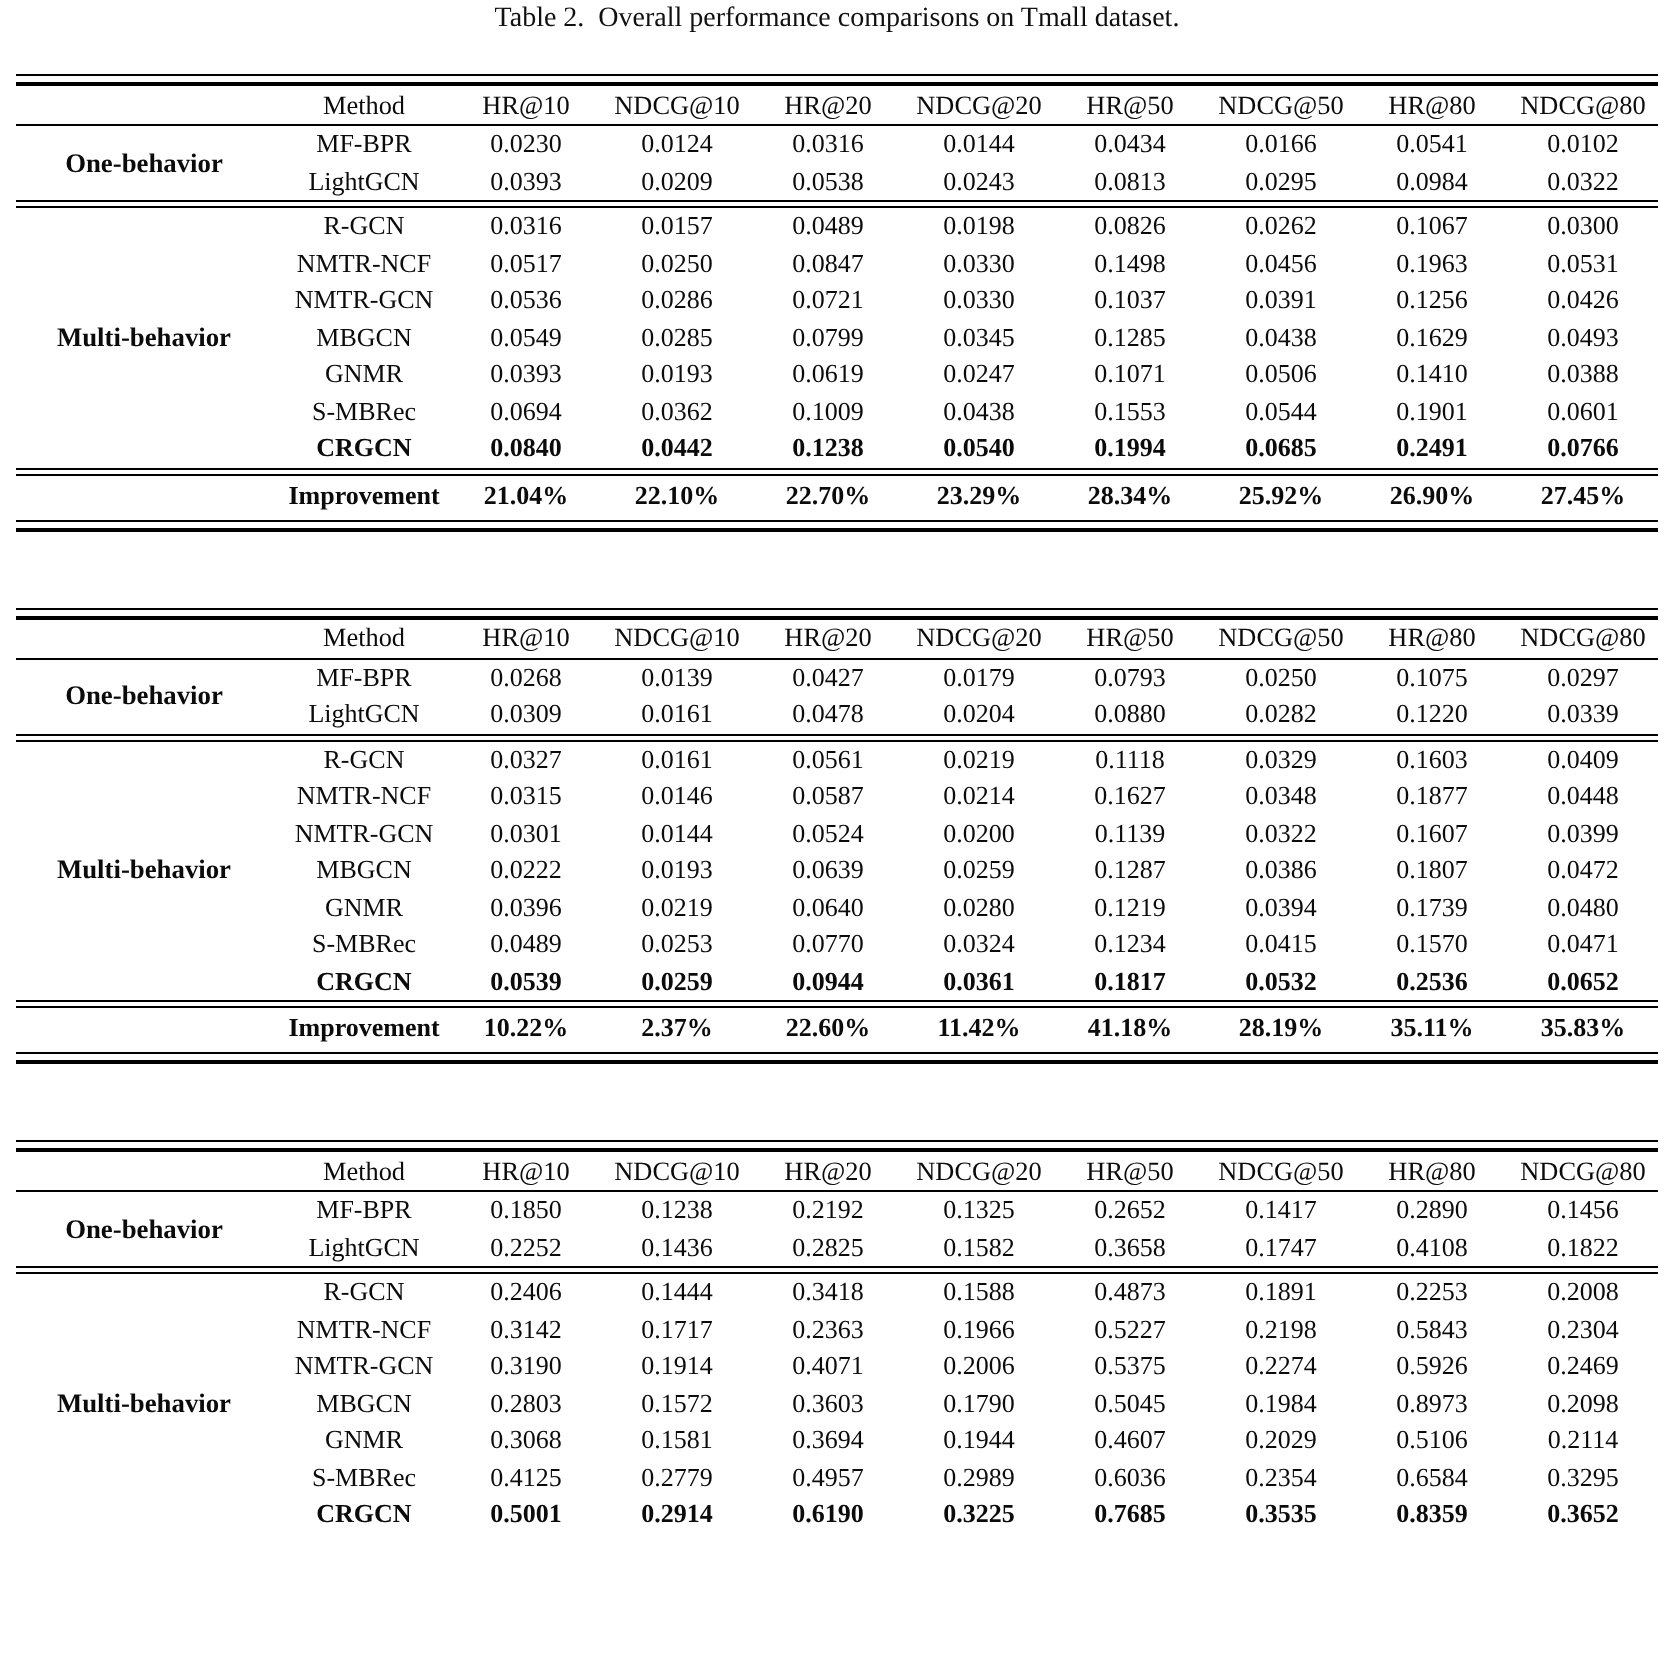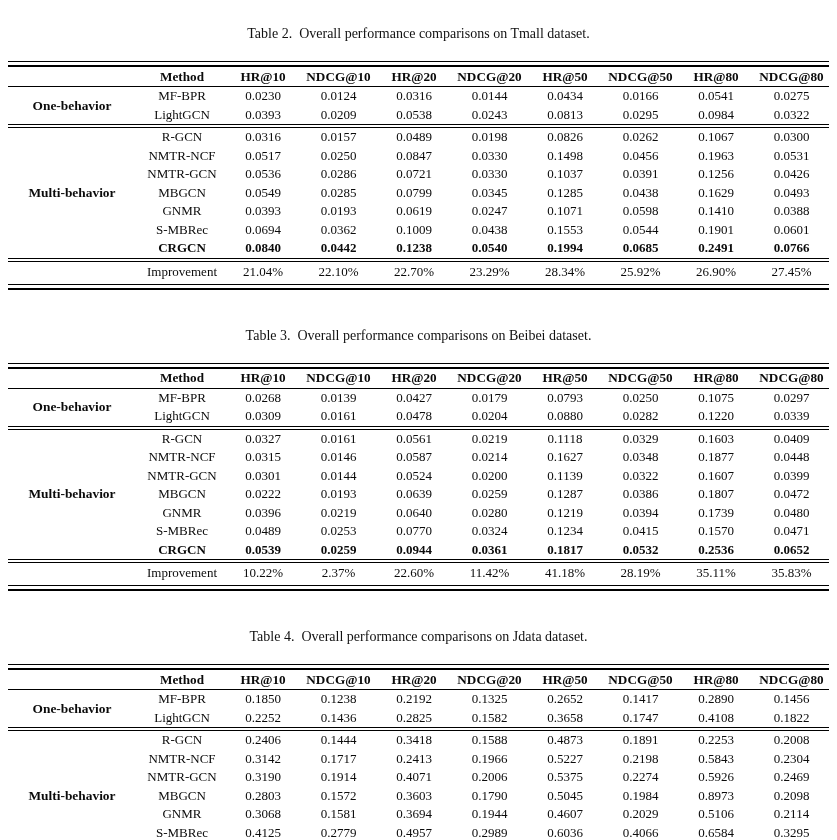--- a/index.html
+++ b/index.html
@@ -3,35 +3,35 @@
 <meta charset="utf-8">
 <style>
   html,body{margin:0;padding:0;background:#ffffff;}
   body{
     width:837px;height:840px;overflow:hidden;
     font-family:"Liberation Serif","DejaVu Serif",serif;
     color:#0b0b0b;
     -webkit-font-smoothing:antialiased;
   }
   .page{width:837px;height:840px;background:#fff;}
-  .tbl-block{margin:0 8px;padding-top:26px;}
+  .tbl-block{margin:0 8px;padding-top:2px;}
   .tbl-block + .tbl-block{padding-top:0;margin-top:38px;}
   .tbl-title{
     text-align:center;font-size:14px;line-height:16px;
     white-space:pre;margin-bottom:19px;color:#111;
   }
   .tbl{width:821px;}
   .rl{border-top:1px solid #000;height:0;}
   .rl.h{border-top-width:2px;}
   .g2{margin-top:3px;}
   .g1{margin-top:2px;}
   .trow{display:flex;align-items:center;height:18.5px;font-size:13px;line-height:18px;}
-  .trow.header{font-weight:bold;height:19px;font-size:13.2px;}
+  .trow.header{font-weight:normal;height:19px;font-size:13.2px;}
   .trow.bold{font-weight:bold;}
-  .trow.improvement{height:20px;}
+  .trow.improvement{height:20px;font-weight:bold;}
   .c-group{width:128px;flex:none;text-align:center;}
   .c-method{width:92px;flex:none;text-align:center;}
   .c-hr{width:70px;flex:none;text-align:center;}
   .c-ndcg{width:81px;flex:none;text-align:center;}
   .group{display:flex;align-items:stretch;}
   .g-label{
     width:128px;flex:none;display:flex;align-items:center;justify-content:center;
     font-weight:bold;font-size:13.4px;
   }
   .g-rows{flex:1;}
@@ -66,21 +66,21 @@
               <div class="g-rows">
                 <div class="trow">
                   <div class="c-method">MF-BPR</div>
                   <div class="c-hr">0.0230</div>
                   <div class="c-ndcg">0.0124</div>
                   <div class="c-hr">0.0316</div>
                   <div class="c-ndcg">0.0144</div>
                   <div class="c-hr">0.0434</div>
                   <div class="c-ndcg">0.0166</div>
                   <div class="c-hr">0.0541</div>
-                  <div class="c-ndcg">0.0275</div>
+                  <div class="c-ndcg">0.0102</div>
                 </div>
                 <div class="trow">
                   <div class="c-method">LightGCN</div>
                   <div class="c-hr">0.0393</div>
                   <div class="c-ndcg">0.0209</div>
                   <div class="c-hr">0.0538</div>
                   <div class="c-ndcg">0.0243</div>
                   <div class="c-hr">0.0813</div>
                   <div class="c-ndcg">0.0295</div>
                   <div class="c-hr">0.0984</div>
@@ -137,21 +137,21 @@
                   <div class="c-hr">0.1629</div>
                   <div class="c-ndcg">0.0493</div>
                 </div>
                 <div class="trow">
                   <div class="c-method">GNMR</div>
                   <div class="c-hr">0.0393</div>
                   <div class="c-ndcg">0.0193</div>
                   <div class="c-hr">0.0619</div>
                   <div class="c-ndcg">0.0247</div>
                   <div class="c-hr">0.1071</div>
-                  <div class="c-ndcg">0.0598</div>
+                  <div class="c-ndcg">0.0506</div>
                   <div class="c-hr">0.1410</div>
                   <div class="c-ndcg">0.0388</div>
                 </div>
                 <div class="trow">
                   <div class="c-method">S-MBRec</div>
                   <div class="c-hr ul">0.0694</div>
                   <div class="c-ndcg ul">0.0362</div>
                   <div class="c-hr ul">0.1009</div>
                   <div class="c-ndcg ul">0.0438</div>
                   <div class="c-hr ul">0.1553</div>
@@ -186,21 +186,20 @@
               <div class="c-hr">26.90%</div>
               <div class="c-ndcg">27.45%</div>
             </div>
           </div>
       <div class="rl g1"></div>
       <div class="rl h g2"></div>
     </div>
   </section>
 
   <section class="tbl-block">
-    <div class="tbl-title">Table 3.  Overall performance comparisons on Beibei dataset.</div>
     <div class="tbl">
       <div class="rl"></div>
       <div class="rl h g2"></div>
       <div class="trow header">
             <div class="c-group"></div>
             <div class="c-method">Method</div>
             <div class="c-hr">HR@10</div>
             <div class="c-ndcg">NDCG@10</div>
             <div class="c-hr">HR@20</div>
             <div class="c-ndcg">NDCG@20</div>
@@ -336,21 +335,20 @@
               <div class="c-hr">35.11%</div>
               <div class="c-ndcg">35.83%</div>
             </div>
           </div>
       <div class="rl g1"></div>
       <div class="rl h g2"></div>
     </div>
   </section>
 
   <section class="tbl-block">
-    <div class="tbl-title">Table 4.  Overall performance comparisons on Jdata dataset.</div>
     <div class="tbl">
       <div class="rl"></div>
       <div class="rl h g2"></div>
       <div class="trow header">
             <div class="c-group"></div>
             <div class="c-method">Method</div>
             <div class="c-hr">HR@10</div>
             <div class="c-ndcg">NDCG@10</div>
             <div class="c-hr">HR@20</div>
             <div class="c-ndcg">NDCG@20</div>
@@ -401,21 +399,21 @@
                   <div class="c-ndcg">0.1588</div>
                   <div class="c-hr">0.4873</div>
                   <div class="c-ndcg">0.1891</div>
                   <div class="c-hr">0.2253</div>
                   <div class="c-ndcg">0.2008</div>
                 </div>
                 <div class="trow">
                   <div class="c-method">NMTR-NCF</div>
                   <div class="c-hr">0.3142</div>
                   <div class="c-ndcg">0.1717</div>
-                  <div class="c-hr">0.2413</div>
+                  <div class="c-hr">0.2363</div>
                   <div class="c-ndcg">0.1966</div>
                   <div class="c-hr">0.5227</div>
                   <div class="c-ndcg">0.2198</div>
                   <div class="c-hr">0.5843</div>
                   <div class="c-ndcg">0.2304</div>
                 </div>
                 <div class="trow">
                   <div class="c-method">NMTR-GCN</div>
                   <div class="c-hr">0.3190</div>
                   <div class="c-ndcg">0.1914</div>
@@ -448,21 +446,21 @@
                   <div class="c-hr">0.5106</div>
                   <div class="c-ndcg">0.2114</div>
                 </div>
                 <div class="trow">
                   <div class="c-method">S-MBRec</div>
                   <div class="c-hr ul">0.4125</div>
                   <div class="c-ndcg ul">0.2779</div>
                   <div class="c-hr ul">0.4957</div>
                   <div class="c-ndcg ul">0.2989</div>
                   <div class="c-hr ul">0.6036</div>
-                  <div class="c-ndcg ul">0.4066</div>
+                  <div class="c-ndcg ul">0.2354</div>
                   <div class="c-hr ul">0.6584</div>
                   <div class="c-ndcg ul">0.3295</div>
                 </div>
                 <div class="trow bold">
                   <div class="c-method">CRGCN</div>
                   <div class="c-hr">0.5001</div>
                   <div class="c-ndcg">0.2914</div>
                   <div class="c-hr">0.6190</div>
                   <div class="c-ndcg">0.3225</div>
                   <div class="c-hr">0.7685</div>

